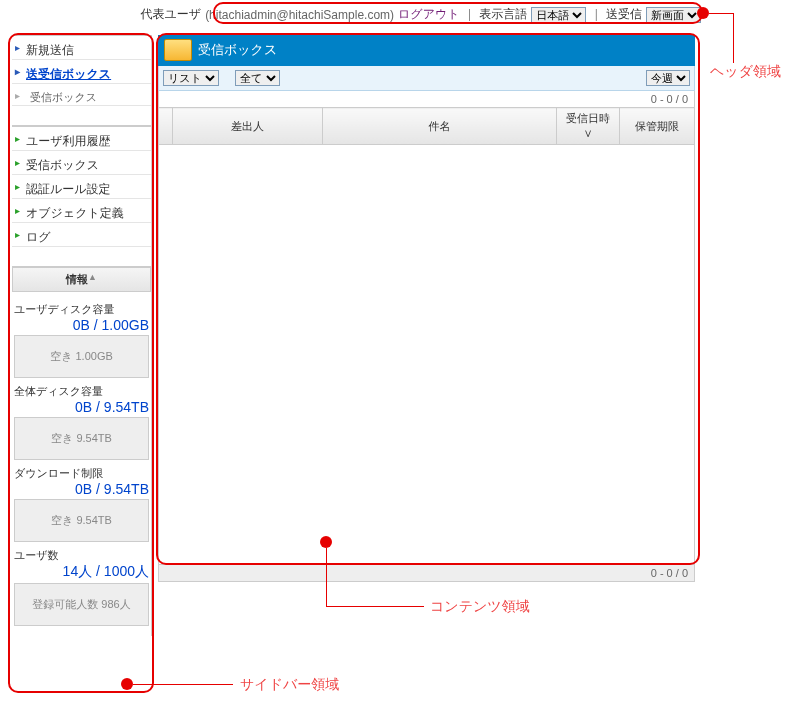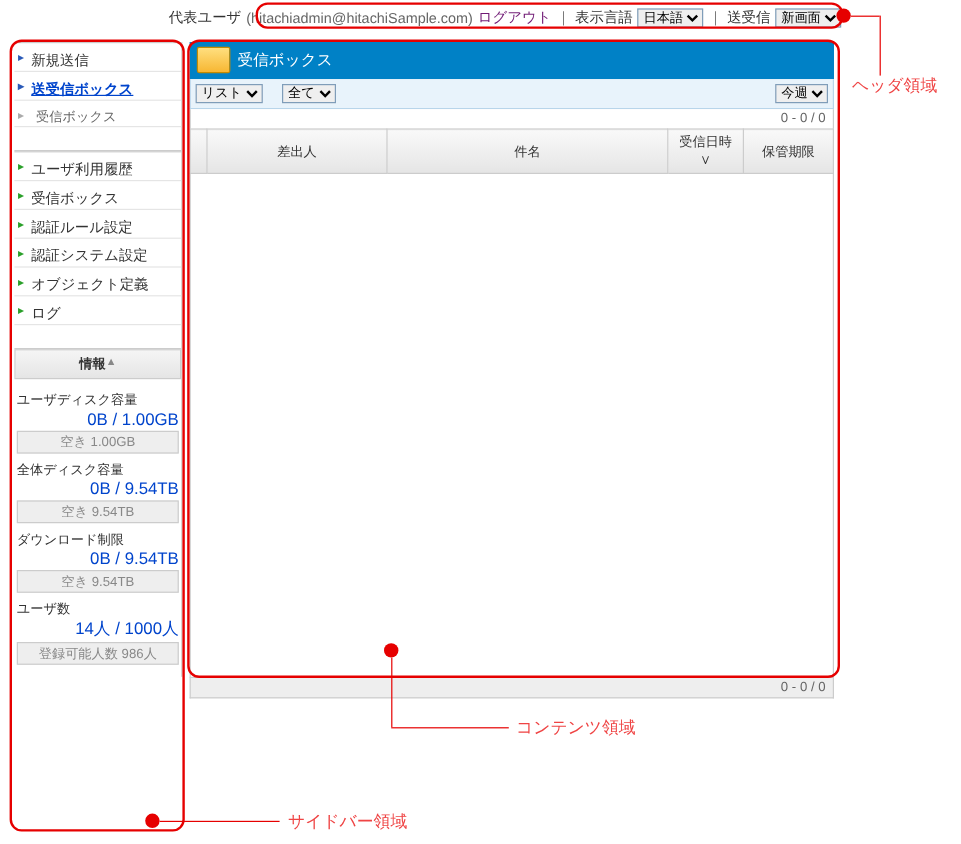--- a/index.html
+++ b/index.html
@@ -14,21 +14,21 @@
 .menu-item.blue::before { content: "▸"; position: absolute; left: 3px; color: #2a5ab8; font-size: 10px; }
 .menu-item.green::before { content: "▸"; position: absolute; left: 3px; color: #2aa02a; font-size: 10px; }
 .menu-item.gray::before { content: "▸"; position: absolute; left: 3px; color: #aaa; font-size: 10px; }
 .menu-item.sub { padding-left: 18px; font-size: 11px; color: #666; }
 .menu-item.active { color: #0044cc; font-weight: bold; text-decoration: underline; }
 .menu-spacer { height: 20px; border-bottom: 1px solid #ccc; }
 .info-header { background: linear-gradient(#f5f5f5,#e5e5e5); padding: 4px 6px; border: 1px solid #ccc; font-weight: bold; font-size: 11px; display:flex; justify-content:center; }
 .info-body { padding: 4px 2px; font-size: 11px; }
 .info-label { margin-top: 6px; }
 .info-value { text-align: right; color: #0044cc; font-size: 14px; }
-.info-sub { background: #eee; border: 1px solid #ccc; text-align: center; color: #888; font-size: 11px; padding: 1px; margin: 2px 0 6px; }
+.info-sub { background: #eee; border: 1px solid #ccc; text-align: center; color: #888; font-size: 11px; padding: 13px; margin: 2px 0 6px; }
 .main { position: absolute; left: 158px; top: 35px; width: 537px; }
 .main-titlebar { background: #0081c6; color: #fff; padding: 4px 6px 5px 6px; display: flex; align-items: center; gap: 6px; font-size: 13px; }
 .main-titlebar .folder-icon { width: 28px; height: 22px; background: linear-gradient(#ffdf7f,#f7b733); border: 1px solid #c48a00; border-radius: 2px; position: relative; }
 .toolbar { background: #e8f3fb; border: 1px solid #b8d5ea; border-top: none; padding: 4px; display:flex; align-items:center; gap:16px; }
 .toolbar select { font-size: 11px; border: 1px solid #7f9db9; }
 .toolbar .spacer { flex: 1; }
 .pager { background: #fff; text-align: right; padding: 2px 6px; color: #666; font-size: 11px; border-left:1px solid #ccc; border-right:1px solid #ccc; }
 table.list { width: 100%; border-collapse: collapse; font-size: 11px; }
 table.list th { background: linear-gradient(#f9f9f9,#e5e5e5); border: 1px solid #ccc; padding: 3px 4px; text-align: center; font-weight: normal; color: #333; }
 table.list th.narrow { width: 14px; }
@@ -60,21 +60,20 @@
   <div class="menu-group">
     <div class="menu-item blue"><span>新規送信</span></div>
     <div class="menu-item blue active"><span>送受信ボックス</span></div>
     <div class="menu-item sub gray"><span>受信ボックス</span></div>
   </div>
   <div class="menu-spacer"></div>
   <div class="menu-group">
     <div class="menu-item green"><span>ユーザ利用履歴</span></div>
     <div class="menu-item green"><span>受信ボックス</span></div>
     <div class="menu-item green"><span>認証ルール設定</span></div>
-    <div class="menu-item green"><span>認証システム設定</span></div>
     <div class="menu-item green"><span>オブジェクト定義</span></div>
     <div class="menu-item green"><span>ログ</span></div>
   </div>
   <div class="menu-spacer"></div>
   <div class="info-header">
     <span>情報</span>
       <span class="tri">▲</span>
   </div>
   <div class="info-body">
     <div class="info-label">ユーザディスク容量</div>

